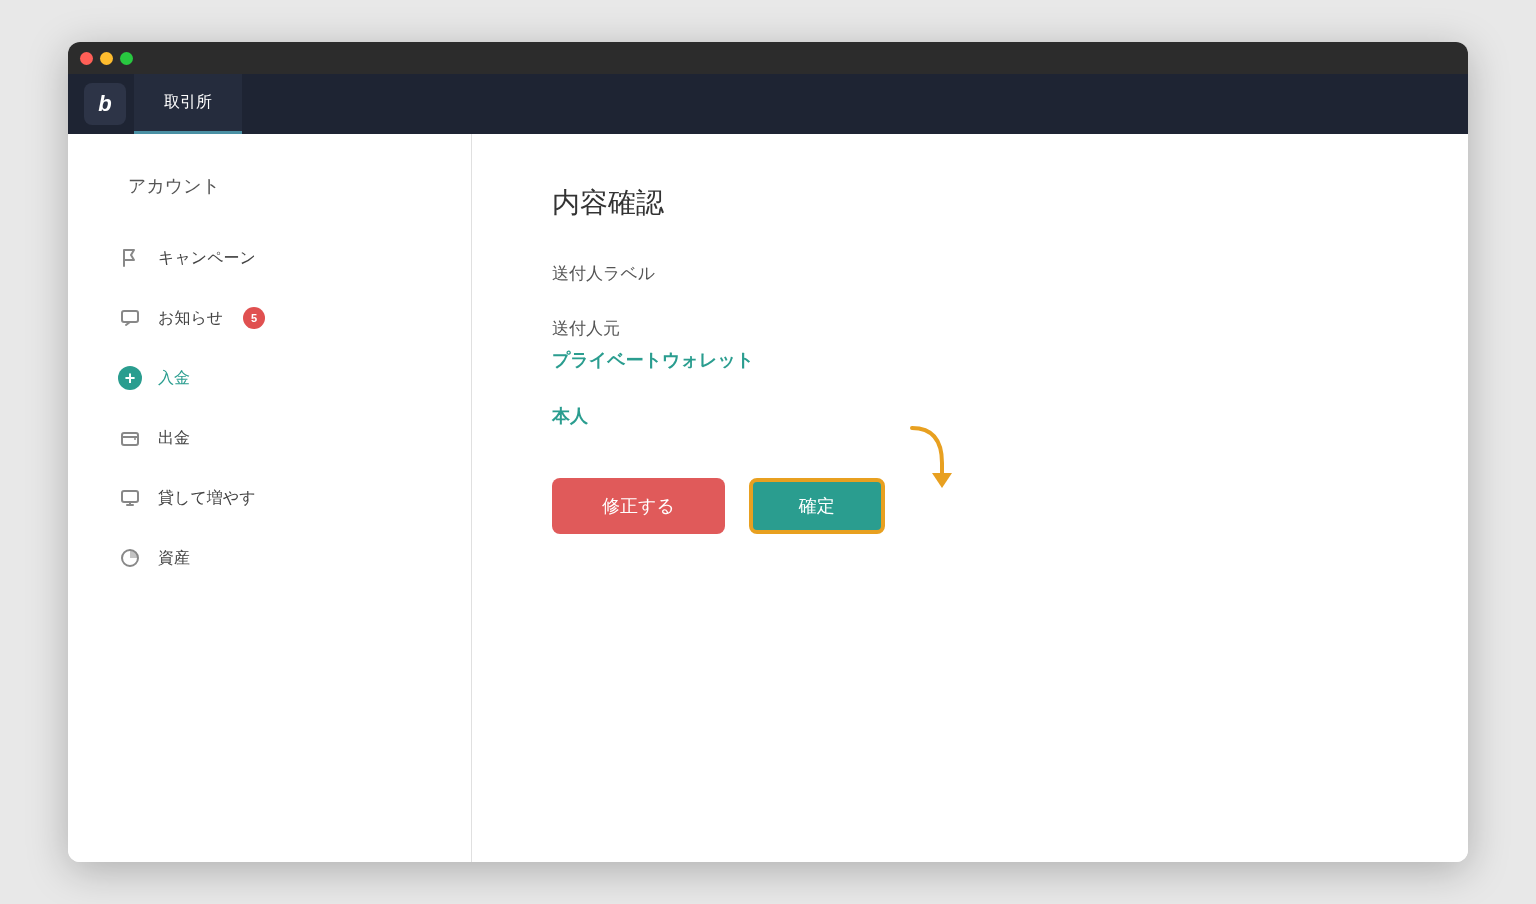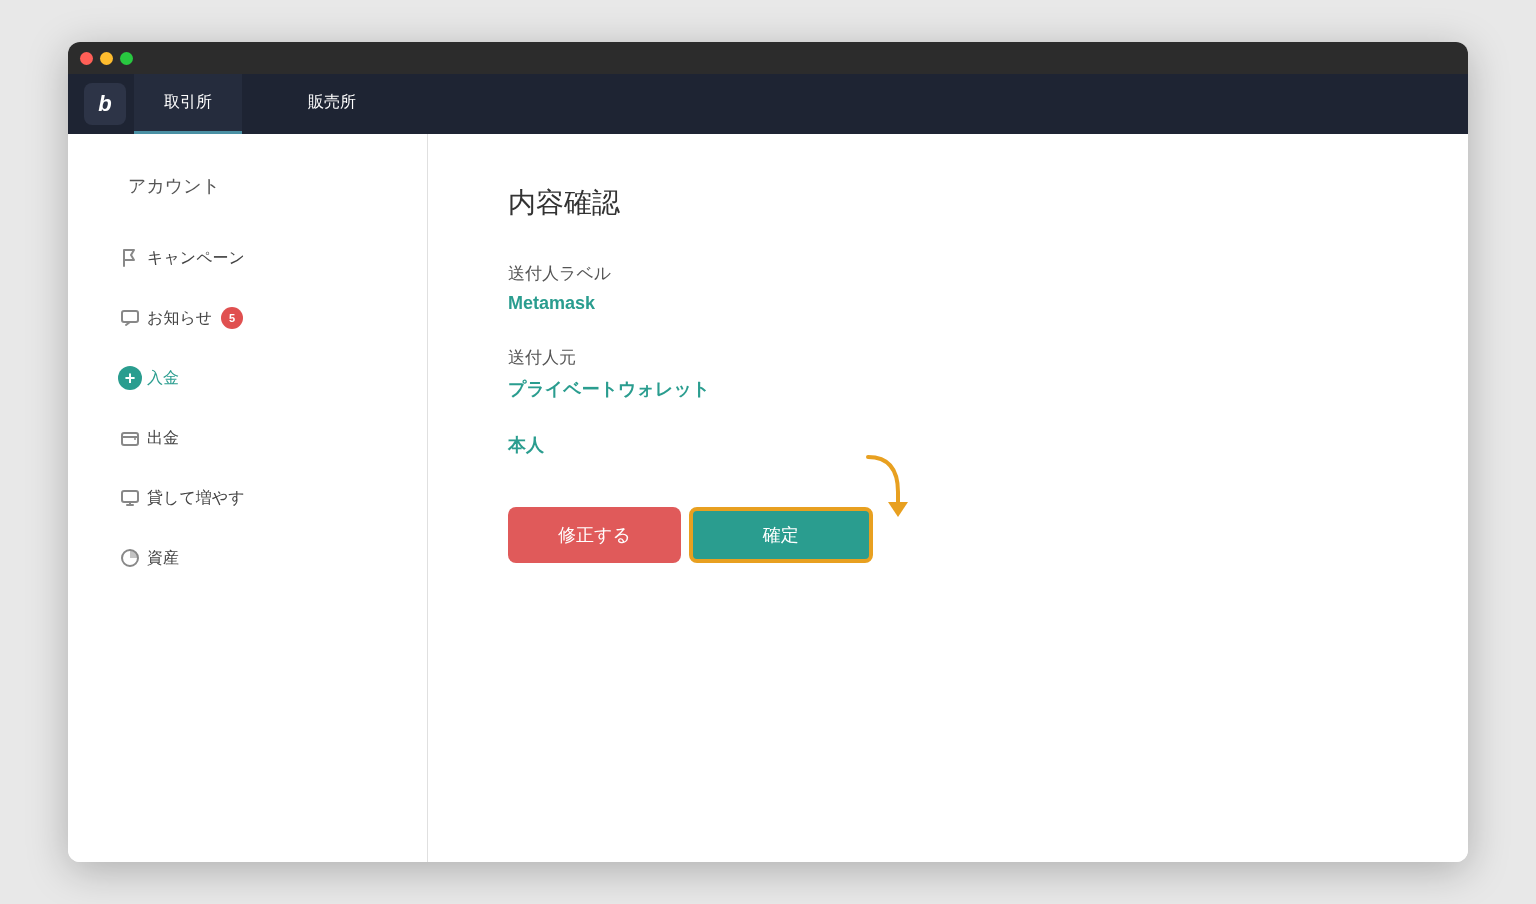--- a/index.html
+++ b/index.html
@@ -93,40 +93,40 @@
 
     
     .main-content {
       display: flex;
       flex: 1;
       overflow: hidden;
     }
 
     
     .sidebar {
-      width: 360px;
+      width: 404px;
       background: #ffffff;
       border-right: 1px solid #e0e0e0;
       padding: 40px 0 0 0;
       flex-shrink: 0;
     }
     .sidebar-title {
       font-size: 18px;
       color: #555555;
       font-weight: 500;
       padding: 0 0 30px 60px;
     }
     .sidebar-item {
       display: flex;
       align-items: center;
       padding: 18px 0 18px 50px;
       font-size: 16px;
       color: #444444;
       cursor: pointer;
-      gap: 5px;
+      gap: 16px;
     }
     .sidebar-item.active {
       color: #2a9d8f;
     }
     .sidebar-icon {
       width: 24px;
       height: 24px;
       display: flex;
       align-items: center;
       justify-content: center;
@@ -180,40 +180,40 @@
       margin-bottom: 8px;
     }
     .field-value {
       font-size: 18px;
       color: #2a9d8f;
       font-weight: 600;
     }
     .button-row {
       display: flex;
       align-items: flex-start;
-      gap: 8px;
+      gap: 24px;
       margin-top: 50px;
       position: relative;
     }
     .btn-modify {
       background: #e05a5a;
       color: white;
       border: none;
       border-radius: 8px;
       padding: 16px 50px;
       font-size: 18px;
       cursor: pointer;
       font-family: inherit;
     }
     .btn-confirm {
       background: #2a9d8f;
       color: white;
       border: 4px solid #e8a020;
       border-radius: 8px;
-      padding: 12px 70px;
+      padding: 12px 46px;
       font-size: 18px;
       cursor: pointer;
       font-family: inherit;
     }
     .arrow-container {
       position: absolute;
       top: -55px;
       left: 340px;
     }
     .arrow-svg {
@@ -238,23 +238,20 @@
   </div>
 
   <div class="navbar">
     <div class="logo">
       <span class="logo-b">b</span>
     </div>
     <div class="nav-tabs">
       <div class="nav-tab active">
         <span>取引所</span>
       </div>
-      <div class="nav-tab">
-        <span>販売所</span>
-      </div>
     </div>
   </div>
 
   <div class="main-content">
 
     <div class="sidebar">
       <div class="sidebar-title">アカウント</div>
 
       <div class="sidebar-item">
         <div class="sidebar-icon">
@@ -313,21 +310,20 @@
         </div>
         <span>資産</span>
       </div>
     </div>
 
     <div class="content-area">
       <h1 class="content-title">内容確認</h1>
 
       <div class="field-section">
         <div class="field-label">送付人ラベル</div>
-        <div class="field-value">Metamask</div>
       </div>
 
       <div class="field-section">
         <div class="field-label">送付人元</div>
         <div class="field-value">プライベートウォレット</div>
       </div>
 
       <div class="field-section">
         <div class="field-value">本人</div>
       </div>

